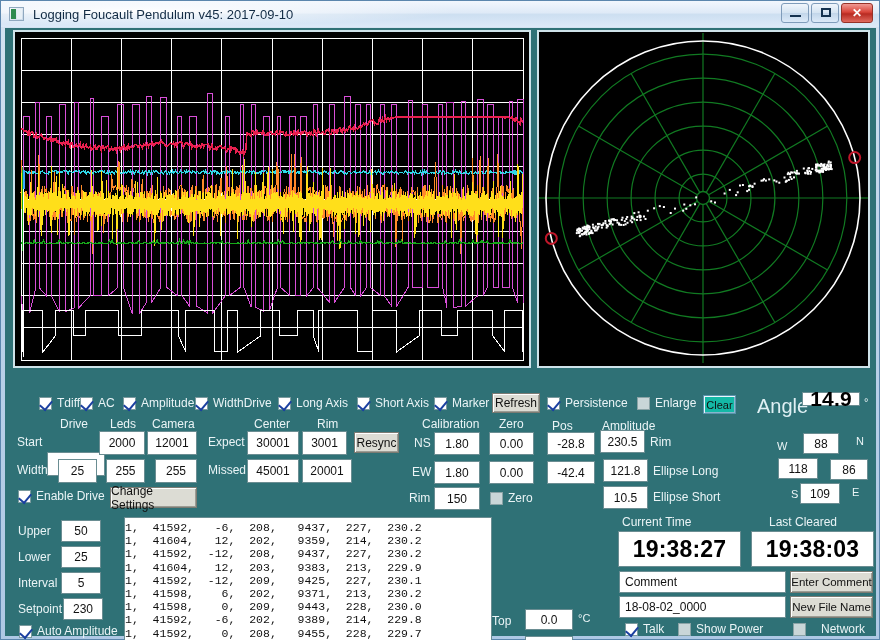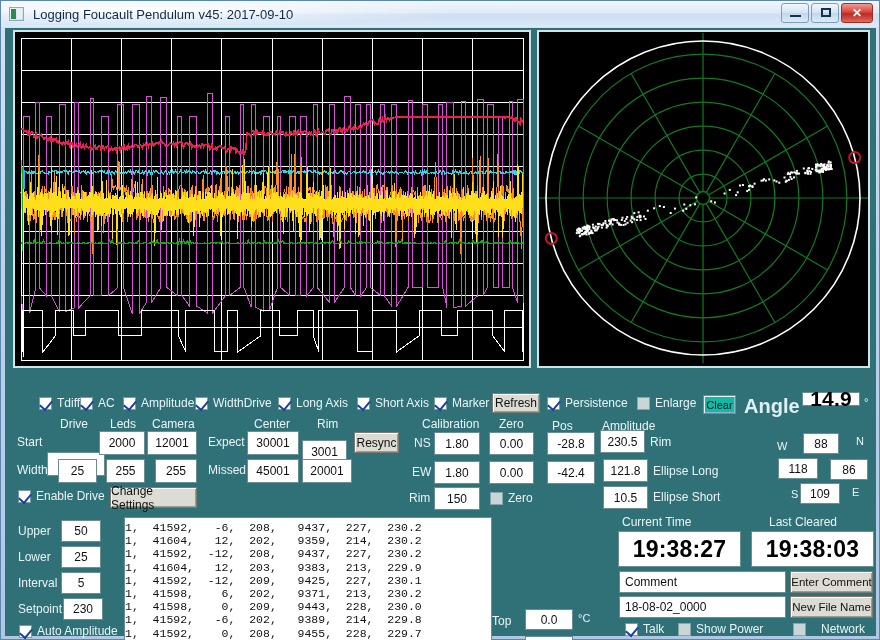--- a/index.html
+++ b/index.html
@@ -106,21 +106,21 @@
     padding:3px 0 0 0;line-height:13.2px;
   }
   #loglist .row{white-space:pre;}
 
   
   .bigval{
     position:absolute;background:#fff;border:1px solid #6a8d92;box-sizing:border-box;
     display:flex;align-items:center;justify-content:center;
     font-size:23px;font-weight:bold;color:#000;letter-spacing:.2px;
   }
-  #angle-label{position:absolute;color:#dff0f4;font-size:20px;font-weight:bold;}
+  #angle-label{position:absolute;color:#dff0f4;font-size:20px;font-weight:normal;margin-left:13px;}
   #angle-deg{position:absolute;color:#eaf4f6;font-size:11px;}
 </style>
 </head>
 <body>
 
 <div id="window">
 
   <div id="titlebar">
     <div class="glow"></div>
     <div id="appicon">
@@ -550,21 +550,21 @@
           </span>
       <span class="cbl">Enable Drive</span>
     </div>
     <div class="btn" style="left:105px;top:459px;width:87px;height:21px;">Change Settings</div>
 
     <div class="lbl" style="left:249px;top:389px;">Center</div>
     <div class="lbl" style="left:312px;top:389px;">Rim</div>
 
     <div class="lbl" style="left:203px;top:407px;">Expect</div>
     <div class="tf c" style="left:242px;top:403px;width:52px;height:24px;">30001</div>
-    <div class="tf c" style="left:297px;top:412px;width:45px;height:24px;">3001</div>
+    <div class="tf c" style="left:297px;top:403px;width:45px;height:24px;">3001</div>
 
     <div class="lbl" style="left:203px;top:435px;">Missed</div>
     <div class="tf c" style="left:242px;top:431px;width:52px;height:24px;">45001</div>
     <div class="tf c" style="left:297px;top:431px;width:50px;height:24px;">20001</div>
 
     <div class="btn" style="left:349px;top:404px;width:45px;height:21px;">Resync</div>
 
     <div class="lbl" style="left:417px;top:389px;">Calibration</div>
     <div class="lbl" style="left:494px;top:389px;">Zero</div>
     <div class="lbl" style="left:547px;top:391px;">Pos</div>

